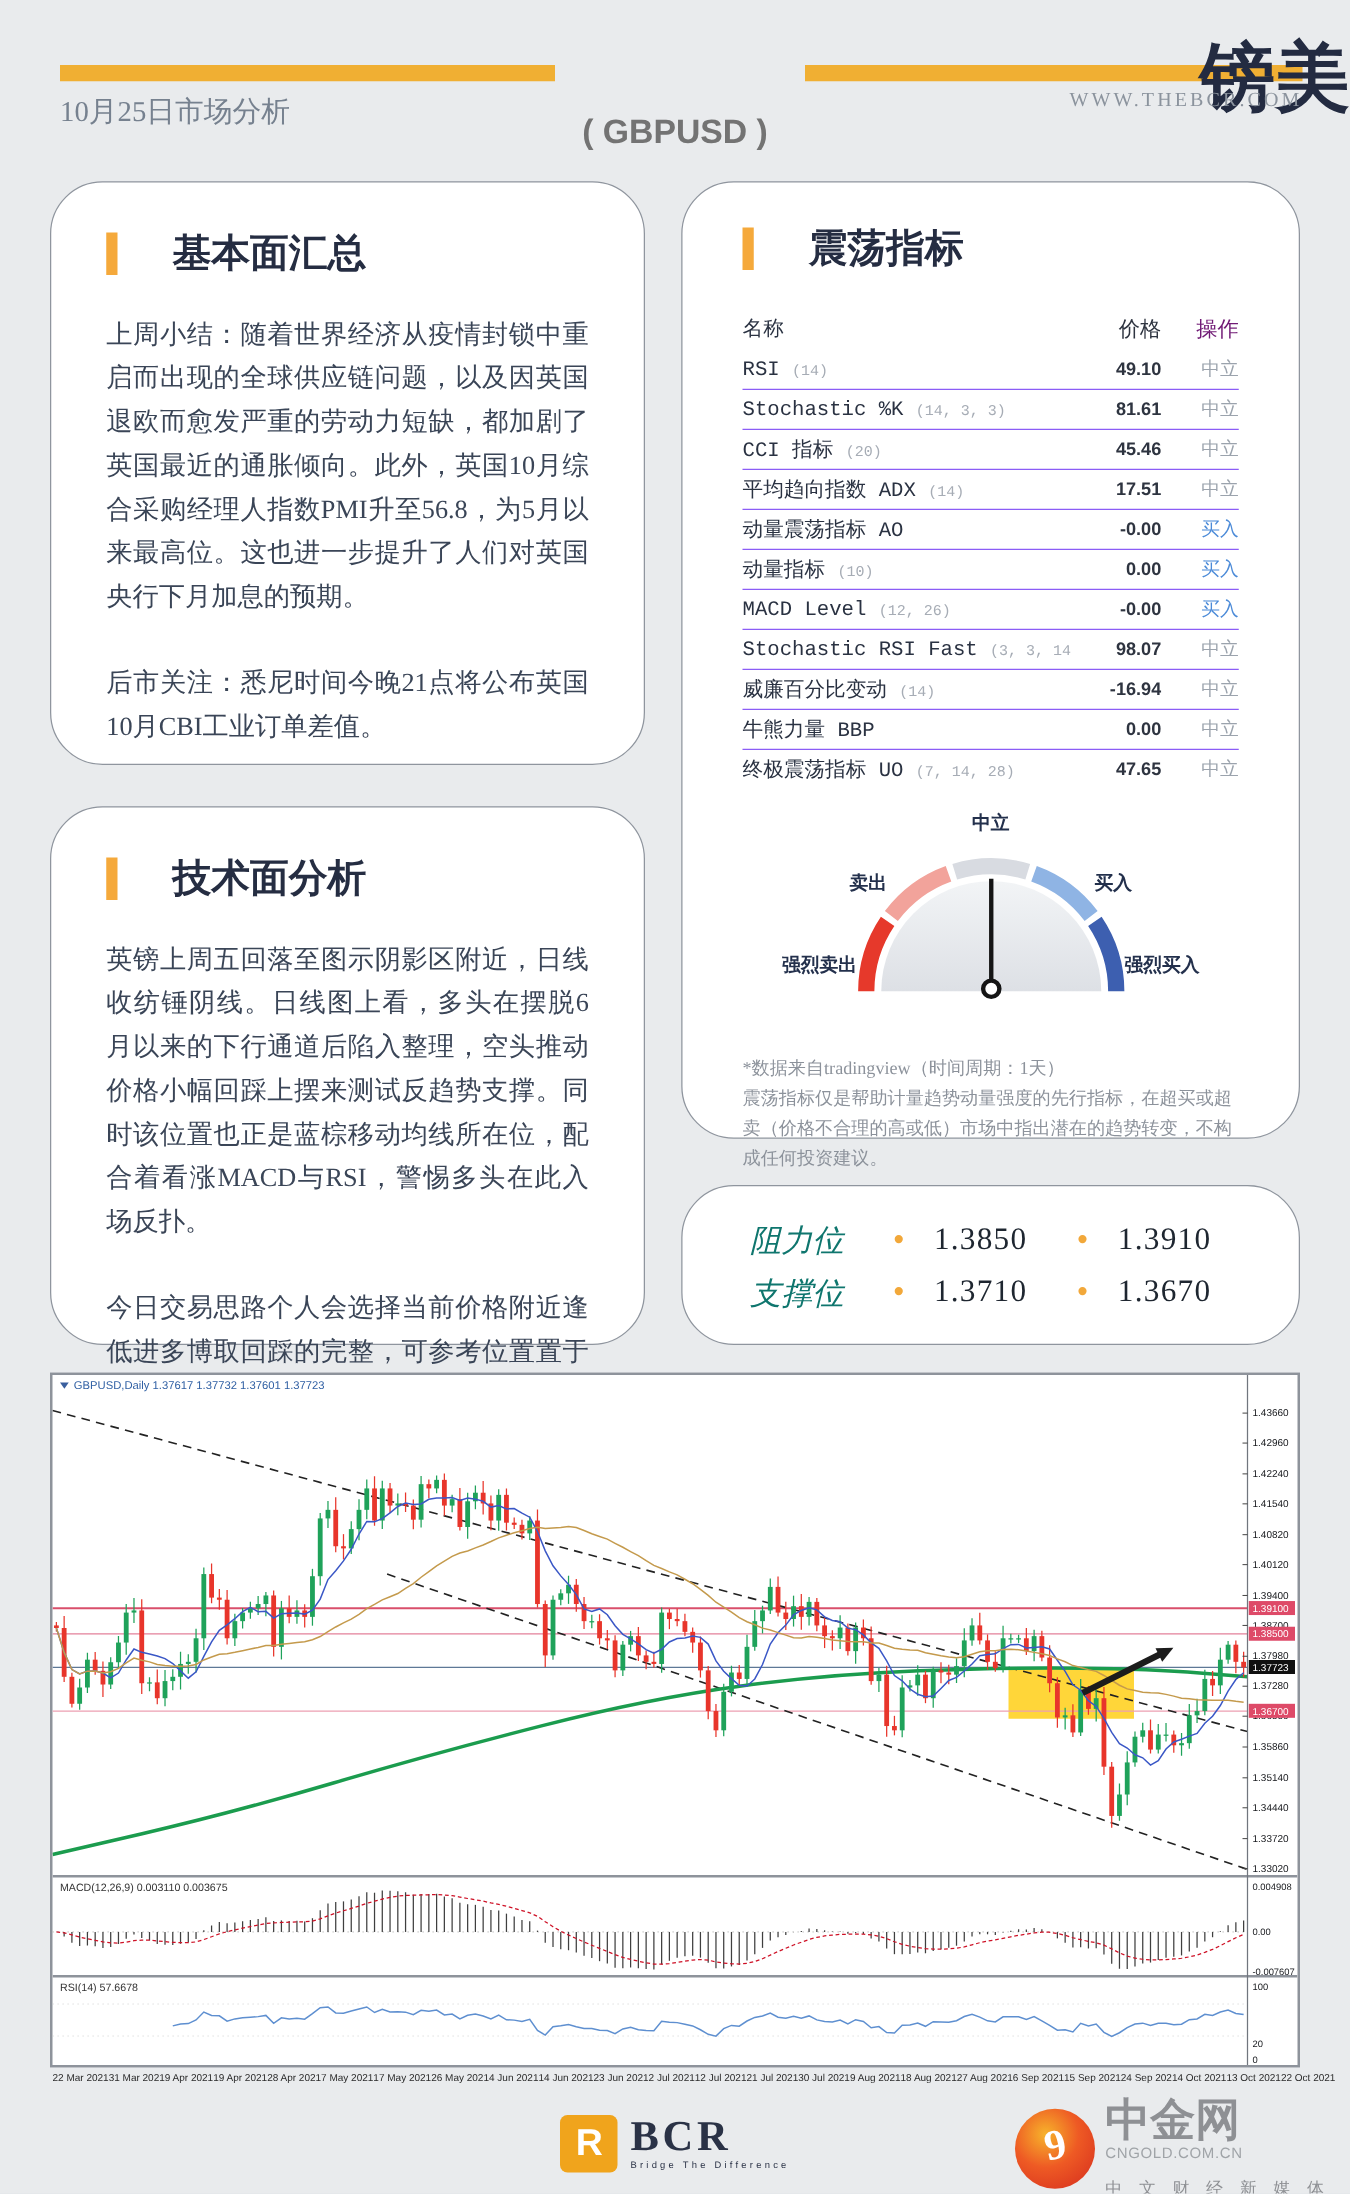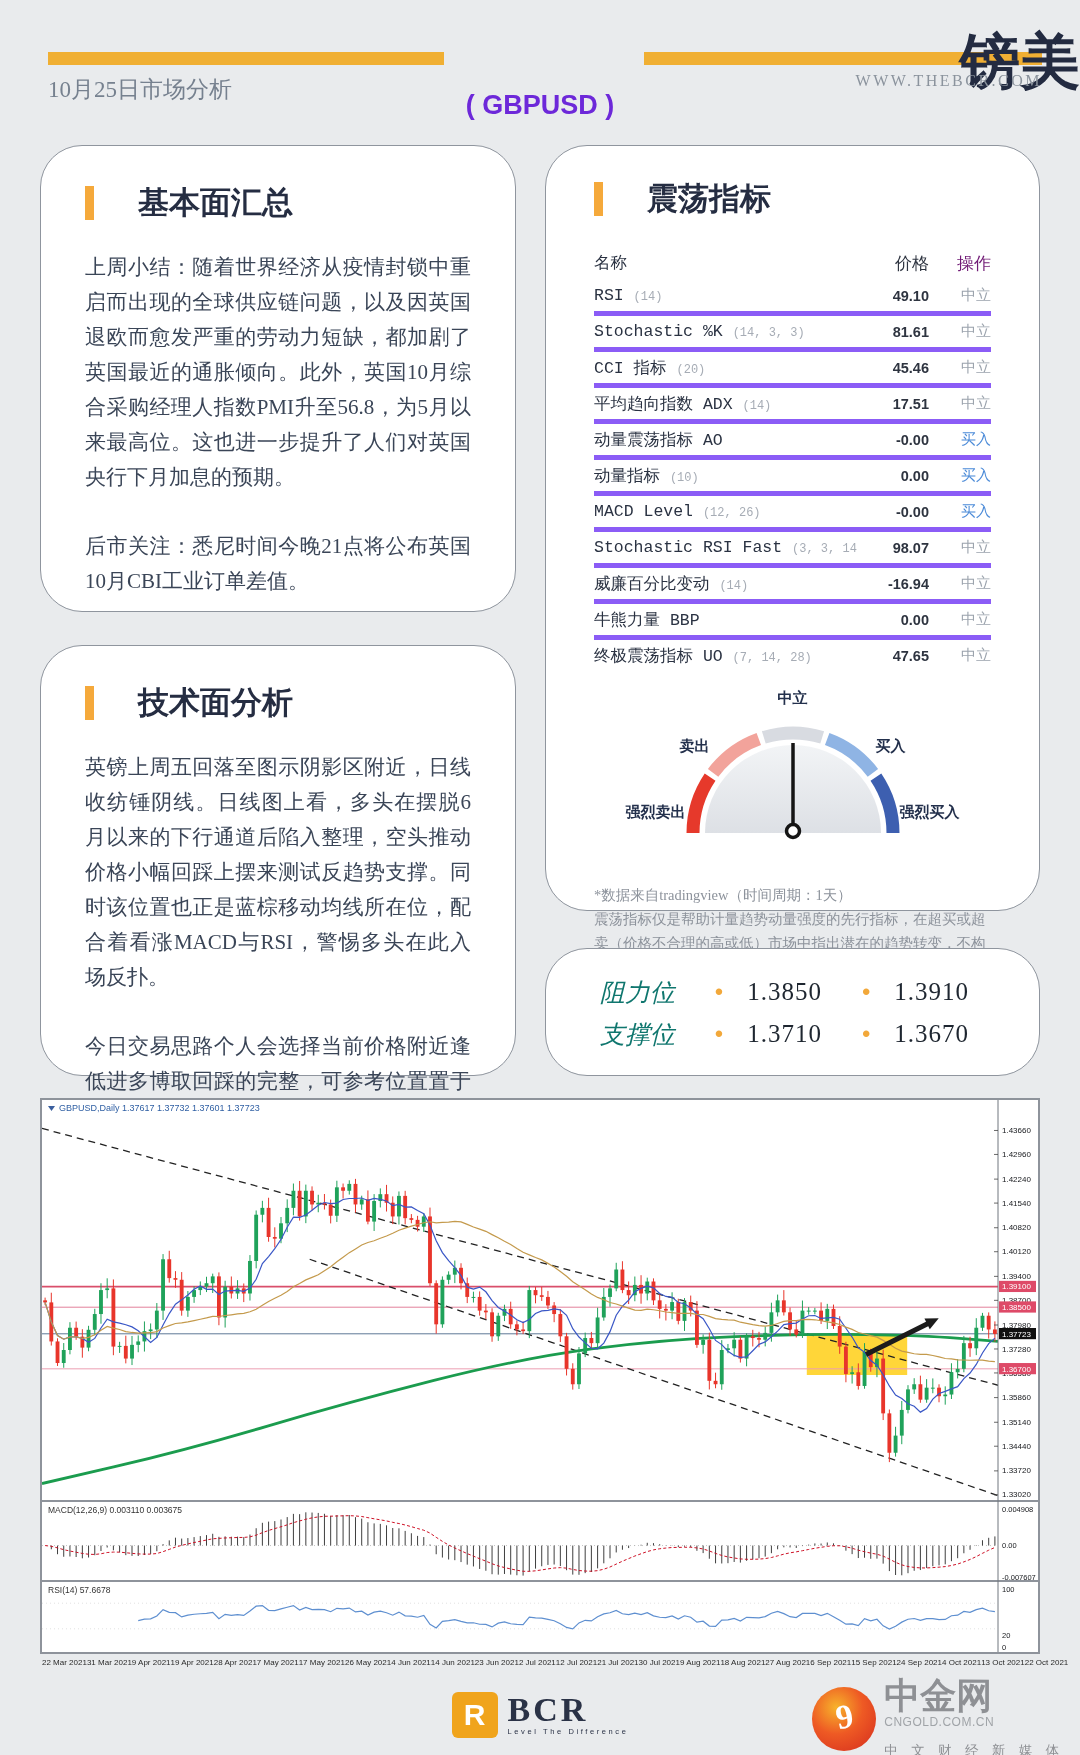--- a/index.html
+++ b/index.html
@@ -6,37 +6,37 @@
   .page{position:relative;width:1080px;height:1755px;background:#e9ebed;overflow:hidden;
         font-family:"Liberation Serif",serif;color:#3a4557;}
   
   .hbar{position:absolute;height:13px;background:#F0AF33;}
   .hbar.left{left:48px;top:52px;width:396px;}
   .hbar.right{left:644px;top:52px;width:398px;}
   .date-title{position:absolute;left:48px;top:74px;font-size:23px;color:#76818F;}
   .main-title{position:absolute;left:0;right:0;top:22px;text-align:right;
               font-family:"Liberation Sans",sans-serif;font-weight:800;font-size:60px;color:#232B41;}
   .sub-title{position:absolute;left:0;right:0;top:90px;text-align:center;
-             font-family:"Liberation Sans",sans-serif;font-weight:bold;font-size:27px;color:#6d28d9;}
+             font-family:"Liberation Sans",sans-serif;font-weight:bold;font-size:27px;color:#737373;}
   .website{position:absolute;right:38px;top:72px;font-size:16px;letter-spacing:2.5px;color:#8B939D;}
   
   .card{position:absolute;background:#fff;border:1.5px solid #8F959E;border-radius:42px;box-sizing:border-box;}
   .card.fund{left:40px;top:145px;width:476px;height:467px;padding:36px 44px;}
   .card.osc{left:545px;top:145px;width:495px;height:766px;padding:32px 48px 36px;}
   .card.tech{left:40px;top:645px;width:476px;height:431px;padding:36px 44px;}
   .card.lvl{left:545px;top:948px;width:495px;height:128px;padding:22px 54px;}
   .sec-title{display:flex;align-items:center;margin-bottom:26px;gap:28px;}
   .sec-bar{width:9px;height:34px;background:#F5A93B;margin-right:16px;}
   .sec-text{font-family:"Liberation Sans",sans-serif;font-weight:bold;font-size:31px;color:#252D42;}
   .para{font-size:21px;line-height:35px;color:#3A4557;text-align:justify;}
   .para + .para{margin-top:34px;}
   
   .osc-table{margin-top:4px;}
   .osc-head{display:flex;align-items:center;height:34px;font-size:17px;color:#2A3242;}
-  .osc-row{display:flex;align-items:center;height:31px;border-bottom:5px solid #8b5cf6;}
+  .osc-row{display:flex;align-items:center;height:31px;border-bottom:1px solid #8b5cf6;}
   .osc-row:last-child{border-bottom:none;}
   .o-name{flex:1;font-family:"Liberation Mono",monospace;font-size:16.5px;color:#2A3242;white-space:nowrap;overflow:hidden;}
   .o-param{font-size:12px;color:#A6ACB5;}
   .o-price{width:72px;text-align:right;font-family:"Liberation Sans",sans-serif;font-weight:bold;
            font-size:14.5px;color:#2E3440;white-space:nowrap;overflow:hidden;}
   .o-act{width:62px;text-align:right;font-family:"Liberation Sans",sans-serif;font-size:15px;color:#9BA3AD;}
   .o-act.buy{color:#4C8BD8;}
   
   .gauge-wrap{position:relative;width:386px;height:188px;margin:18px auto 4px;}
   .gauge-svg{position:absolute;left:63px;top:24px;}
@@ -787,21 +787,21 @@
       <span>24 Sep 2021</span>
       <span>4 Oct 2021</span>
       <span>13 Oct 2021</span>
       <span>22 Oct 2021</span>
     </div>
 
   <div class="bcr">
     <div class="bcr-logo">R</div>
     <div>
       <div class="bcr-name">BCR</div>
-      <div class="bcr-tag">Level The Difference</div>
+      <div class="bcr-tag">Bridge The Difference</div>
     </div>
   </div>
   <div class="cngold">
     <div class="cn-circle">
       <span class="cn-glyph">9</span>
     </div>
     <div>
       <div class="cn-name">中金网</div>
       <div class="cn-domain">CNGOLD.COM.CN</div>
       <div class="cn-tag">中 文 财 经 新 媒 体</div>

